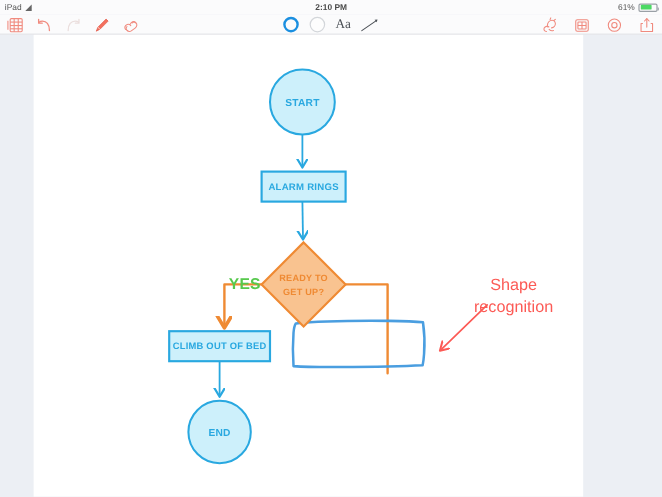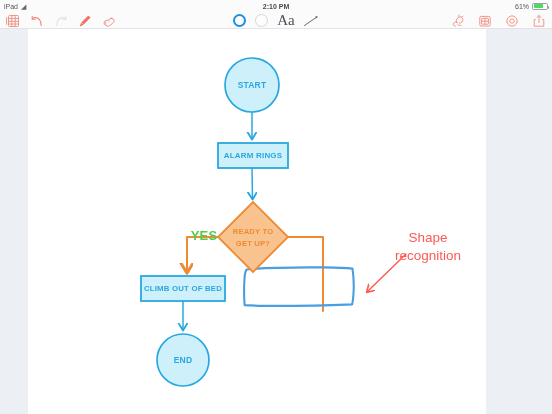--- a/index.html
+++ b/index.html
@@ -40,21 +40,21 @@
               display:flex; align-items:center; justify-content:center; gap:9px;}
   #tb-right{ position:absolute; right:6px; top:0; height:17px; display:flex; align-items:center; gap:12px;}
   .tb-btn{ display:inline-flex; align-items:center; justify-content:center;
            width:15px; height:15px; cursor:pointer; }
   .tb-btn svg{ display:block; overflow:visible; }
   .tb-btn.dim{ opacity:0.32; }
 
   .swatch{ width:13px; height:13px; border-radius:50%; cursor:pointer; }
   .swatch.sel{ border:2px solid #1b8fe0; background:transparent; }
   .swatch.grey{ border:1.1px solid #d3d6da; background:#fdfdfd; }
-  #aa-tool{ font-size:15px; color:#4a4f55; cursor:pointer; letter-spacing:0px; line-height:1; font-family:"Liberation Serif", serif;}
+  #aa-tool{ font-size:11px; color:#4a4f55; cursor:pointer; letter-spacing:0px; line-height:1; font-family:"Liberation Serif", serif;}
 
   
   #page-margin-l{ position:absolute; left:0; top:29px; width:28px; height:385px; background:#eceff4; }
   #page-margin-r{ position:absolute; left:486px; top:29px; width:66px; height:385px; background:#eceff4; }
   #canvas{
     position:absolute; left:28px; top:29px; width:458px; height:385px;
     background:#ffffff; overflow:hidden;
   }
   #canvas svg{ position:absolute; left:0; top:0; }
 

